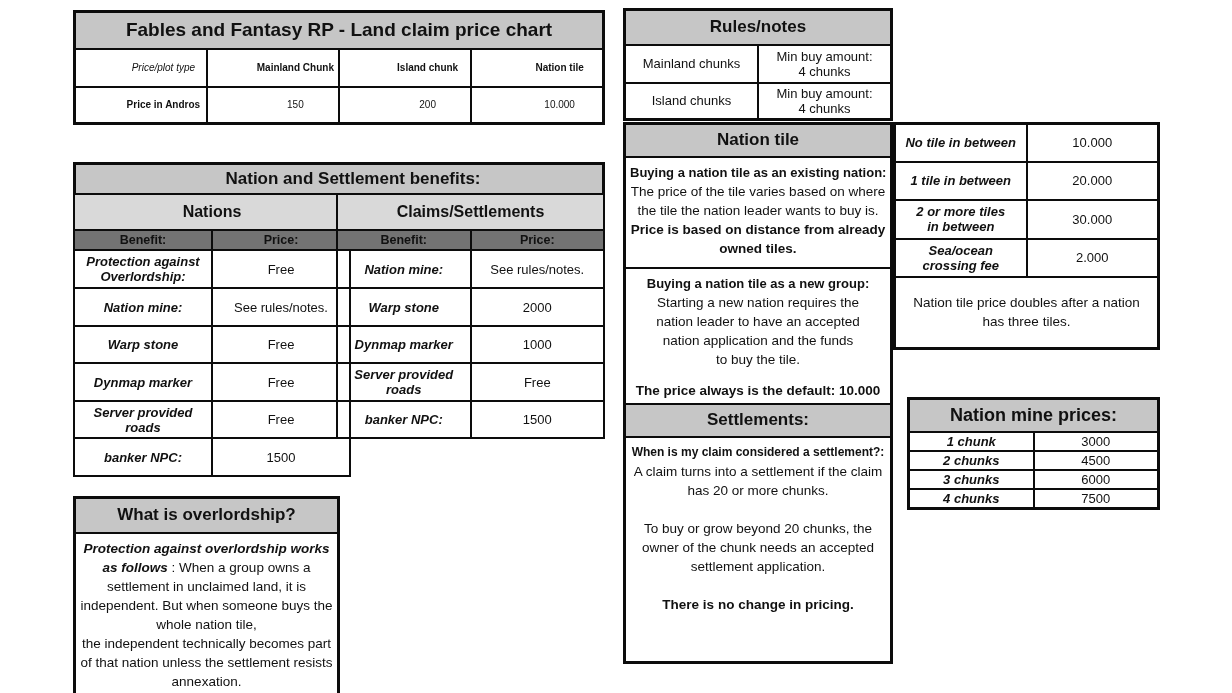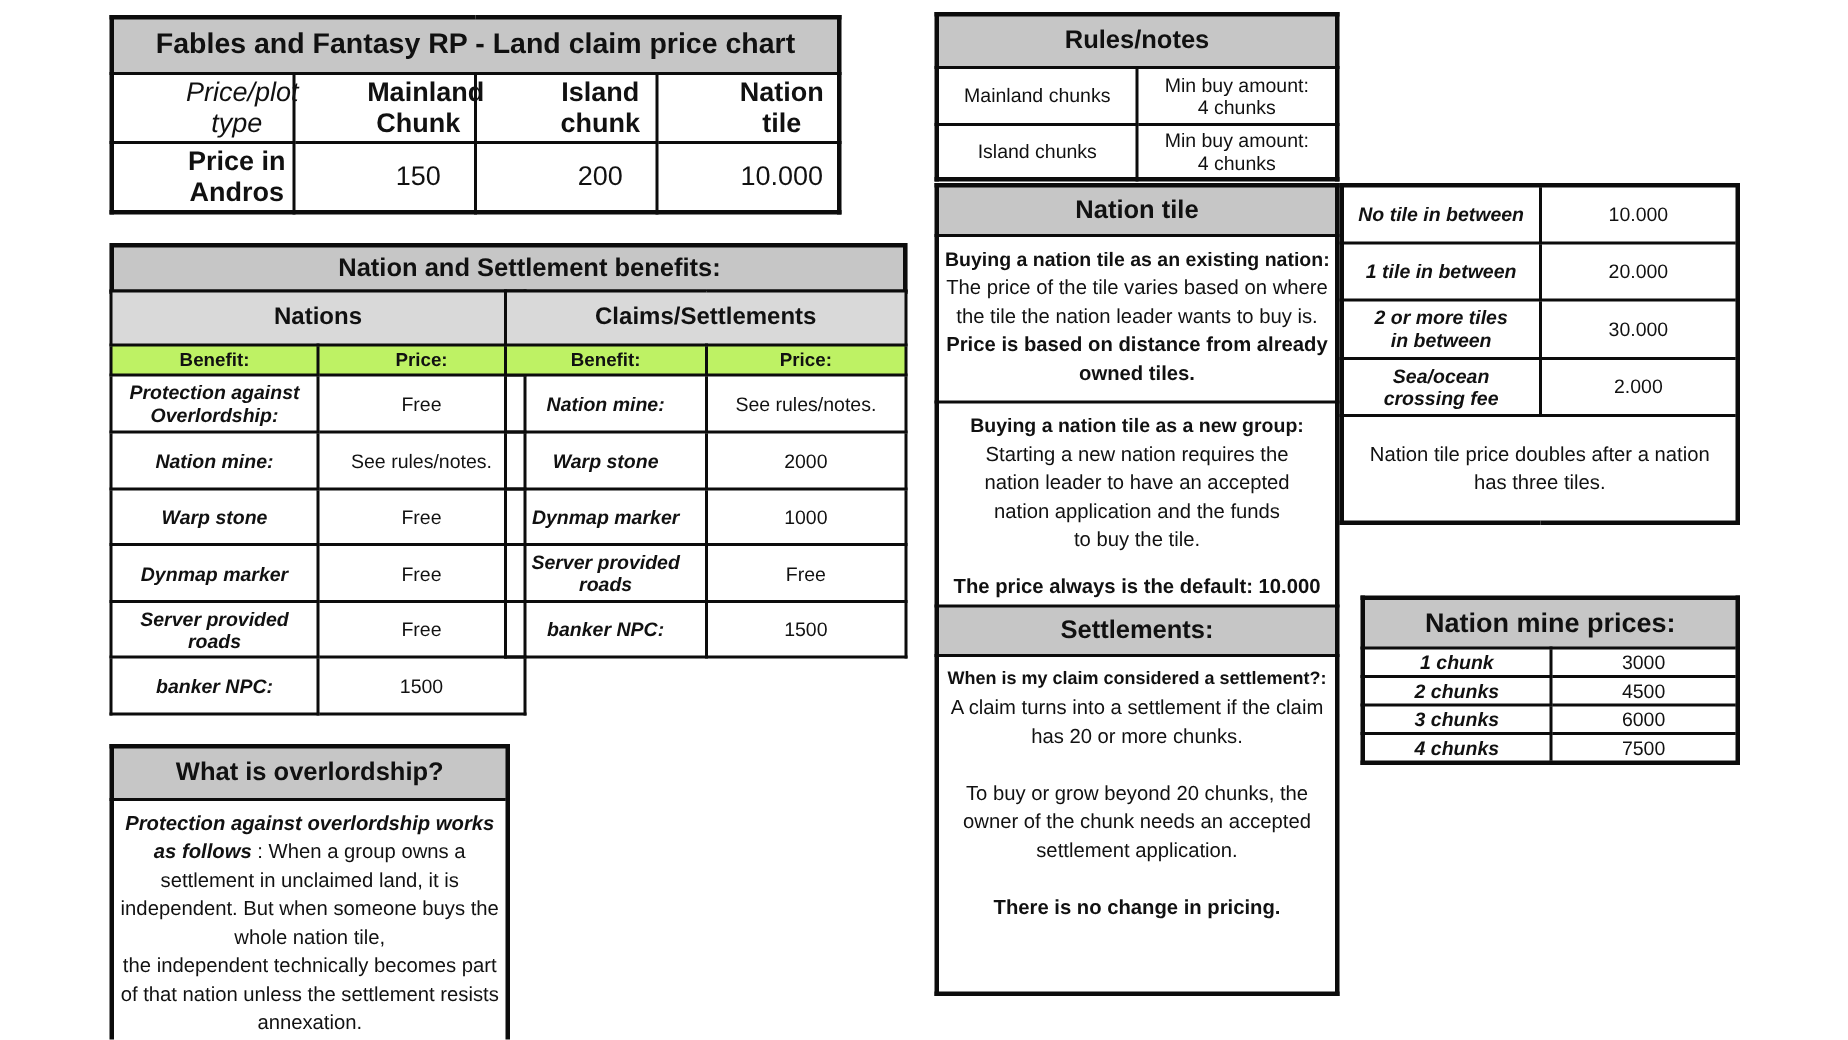--- a/index.html
+++ b/index.html
@@ -7,37 +7,37 @@
   .canvas { position:relative; width:1232px; height:693px; background:#ffffff; overflow:hidden; }
   .abs { position:absolute; }
   table { border-collapse:collapse; table-layout:fixed; width:100%; }
   table, td { border:2px solid #0c0c0c; }
   .outer3 { border:3px solid #0c0c0c; }
   td { text-align:center; vertical-align:middle; font-size:13px; padding:1px 3px; }
   .hdr { background:#c6c6c6; font-weight:bold; text-align:center; }
   .hdrbar { background:#c6c6c6; border:3px solid #0c0c0c; font-weight:bold;
             display:flex; align-items:center; justify-content:center; }
   .sub { background:#d9d9d9; font-weight:bold; font-size:16px; }
-  .colh { background:#bef264; font-weight:bold; font-size:12.5px; }
+  .colh { background:#737373; font-weight:bold; font-size:12.5px; }
   .bi { font-weight:bold; font-style:italic; }
   .b { font-weight:bold; }
   .i { font-style:italic; }
   .pre { white-space:pre-line; }
   .noW { white-space:nowrap; }
   .fs19 { font-size:19px; } .fs17 { font-size:17px; } .fs18 { font-size:18px; }
-  .fs14 { font-size:14px; } .fs135 { font-size:18px;padding-left:48px; }
+  .fs14 { font-size:14px; } .fs135 { font-size:10px;padding-left:48px; }
   .bodytxt { font-size:13.5px; line-height:19px; text-align:center; }
   .secCell { vertical-align:top; padding:5px 4px 3px 4px; }
 </style>
 </head>
 <body>
 
 <div class="canvas">
 
-  <div class="abs" style="left:73px; top:10px; width:488px;">
+  <div class="abs" style="left:73px; top:10px; width:532px;">
     <table class="outer3">
       <colgroup>
           <col style="width:25%">
           <col style="width:25%">
           <col style="width:25%">
           <col style="width:25%">
         </colgroup>
       <tbody>
           <tr style="height:37px">
         <td colspan="4" class="hdr fs19">Fables and Fantasy RP - Land claim price chart</td>

